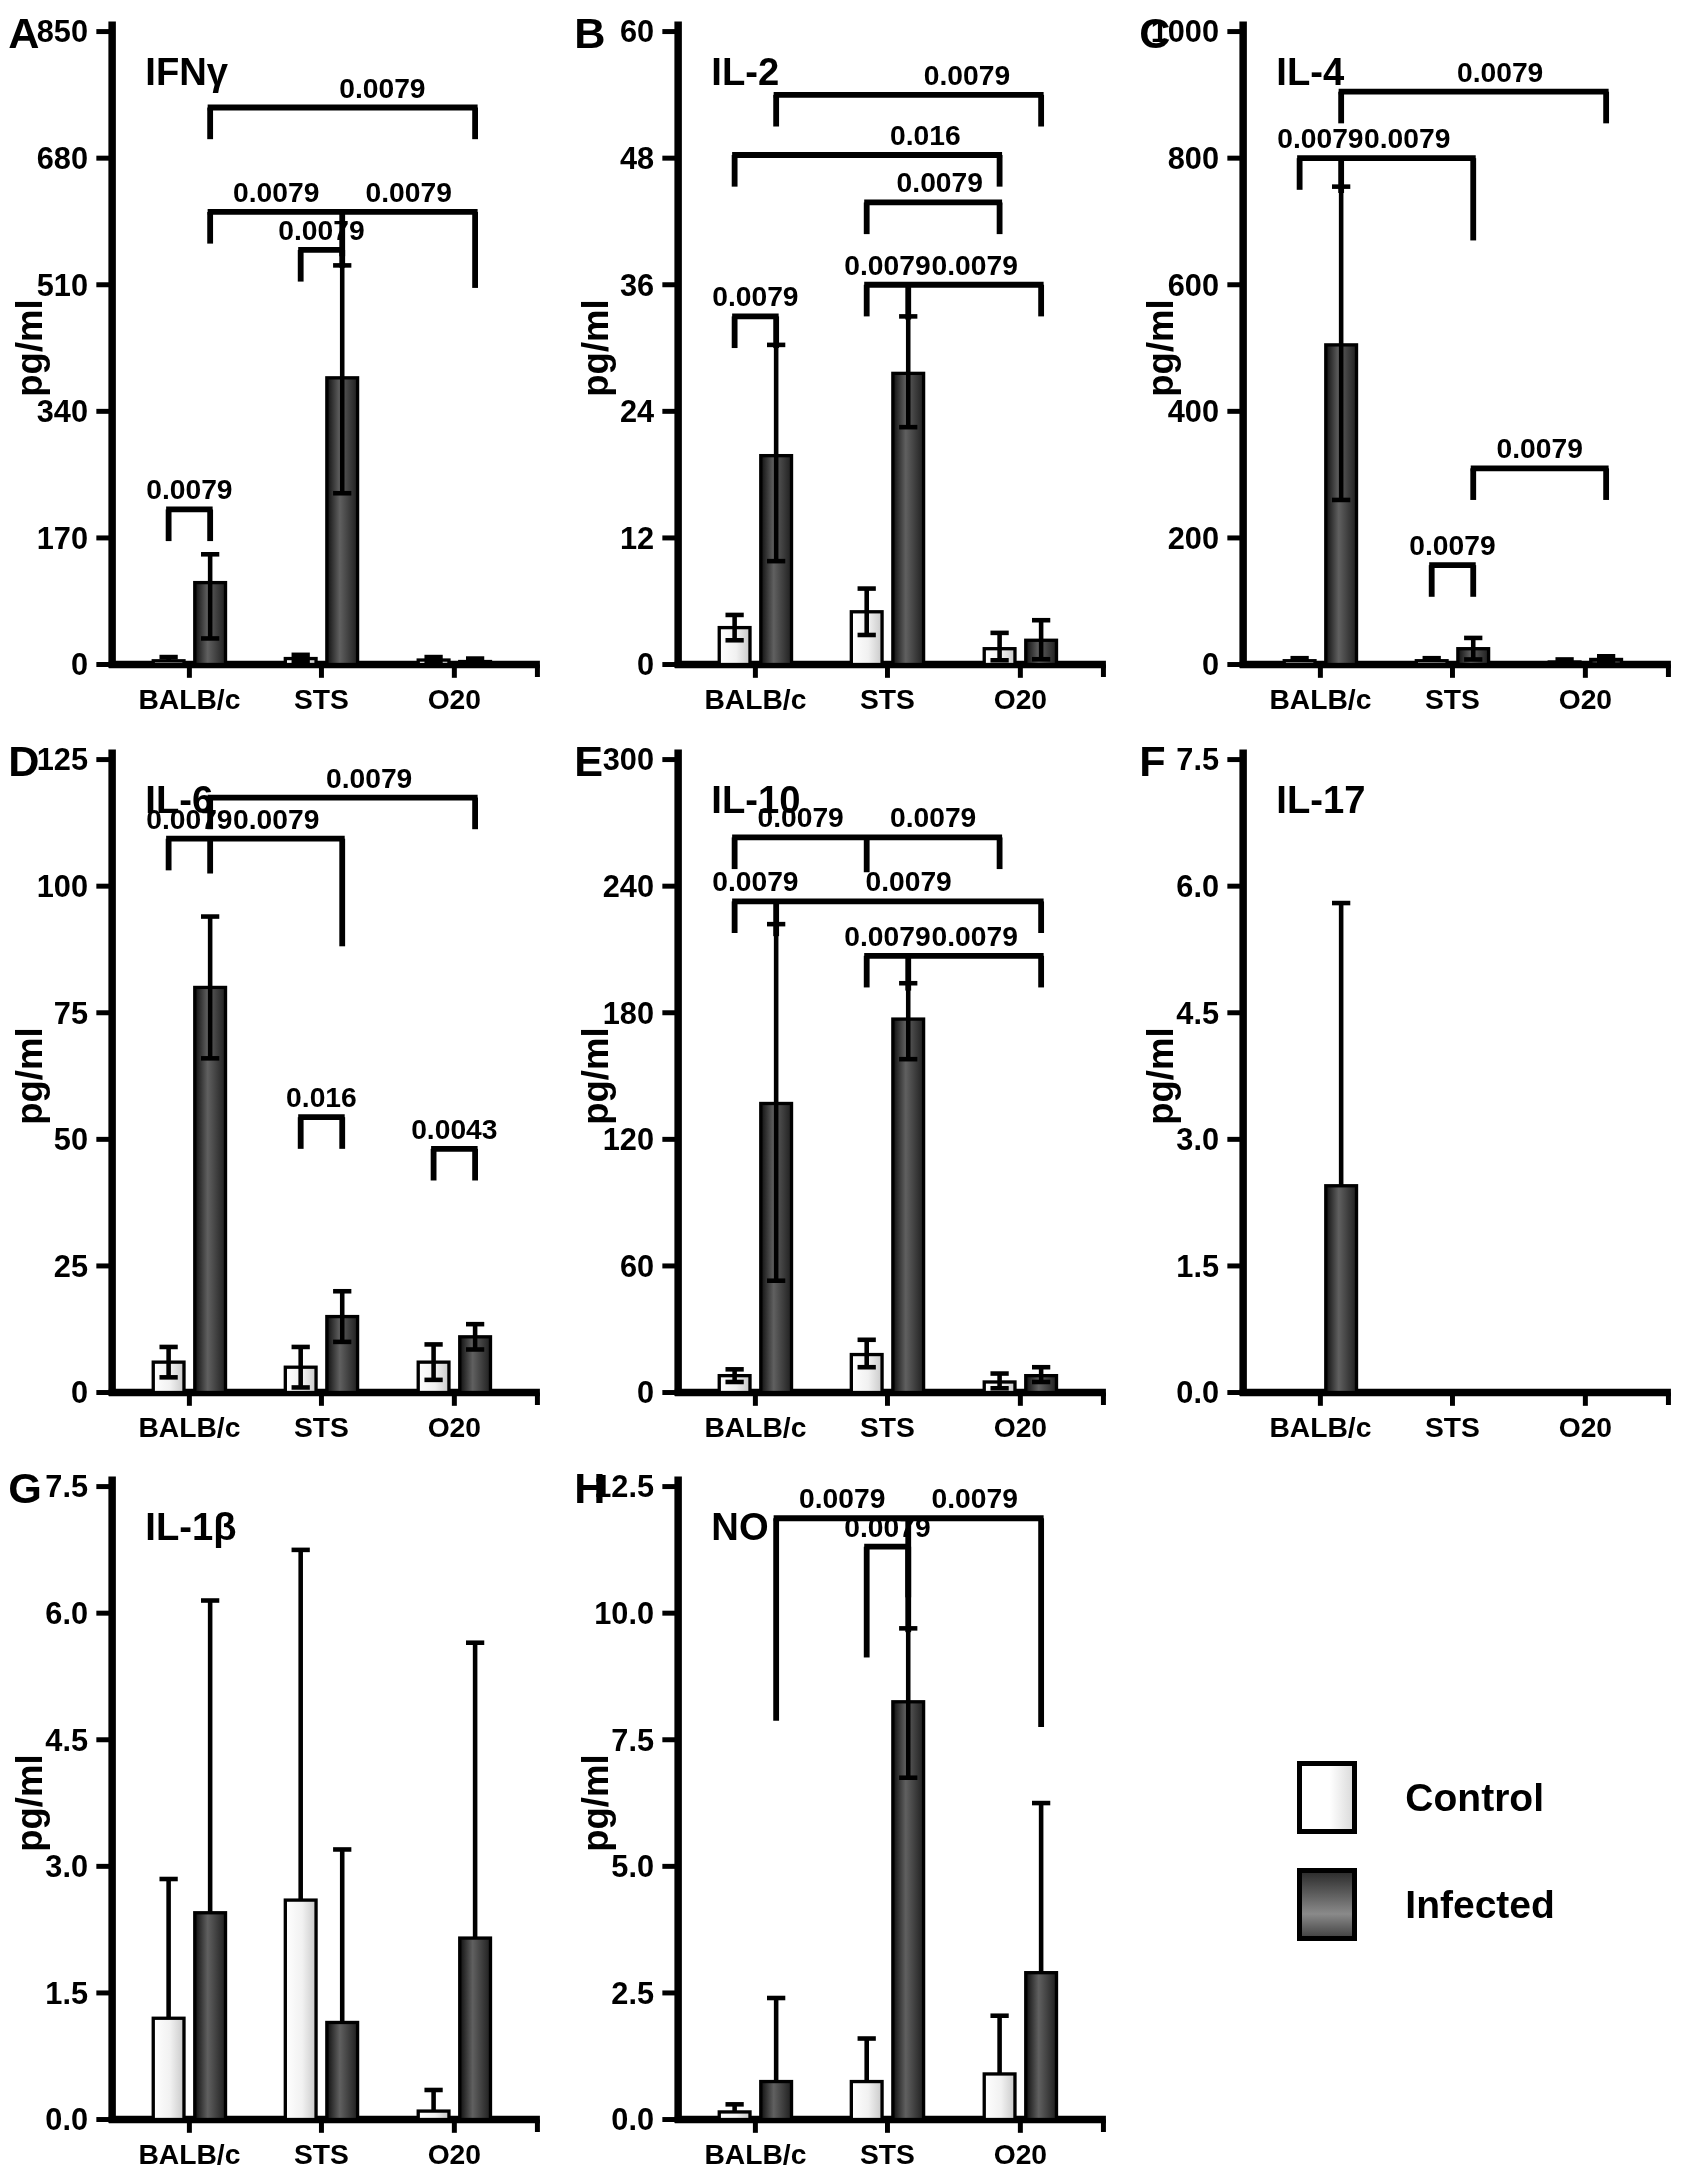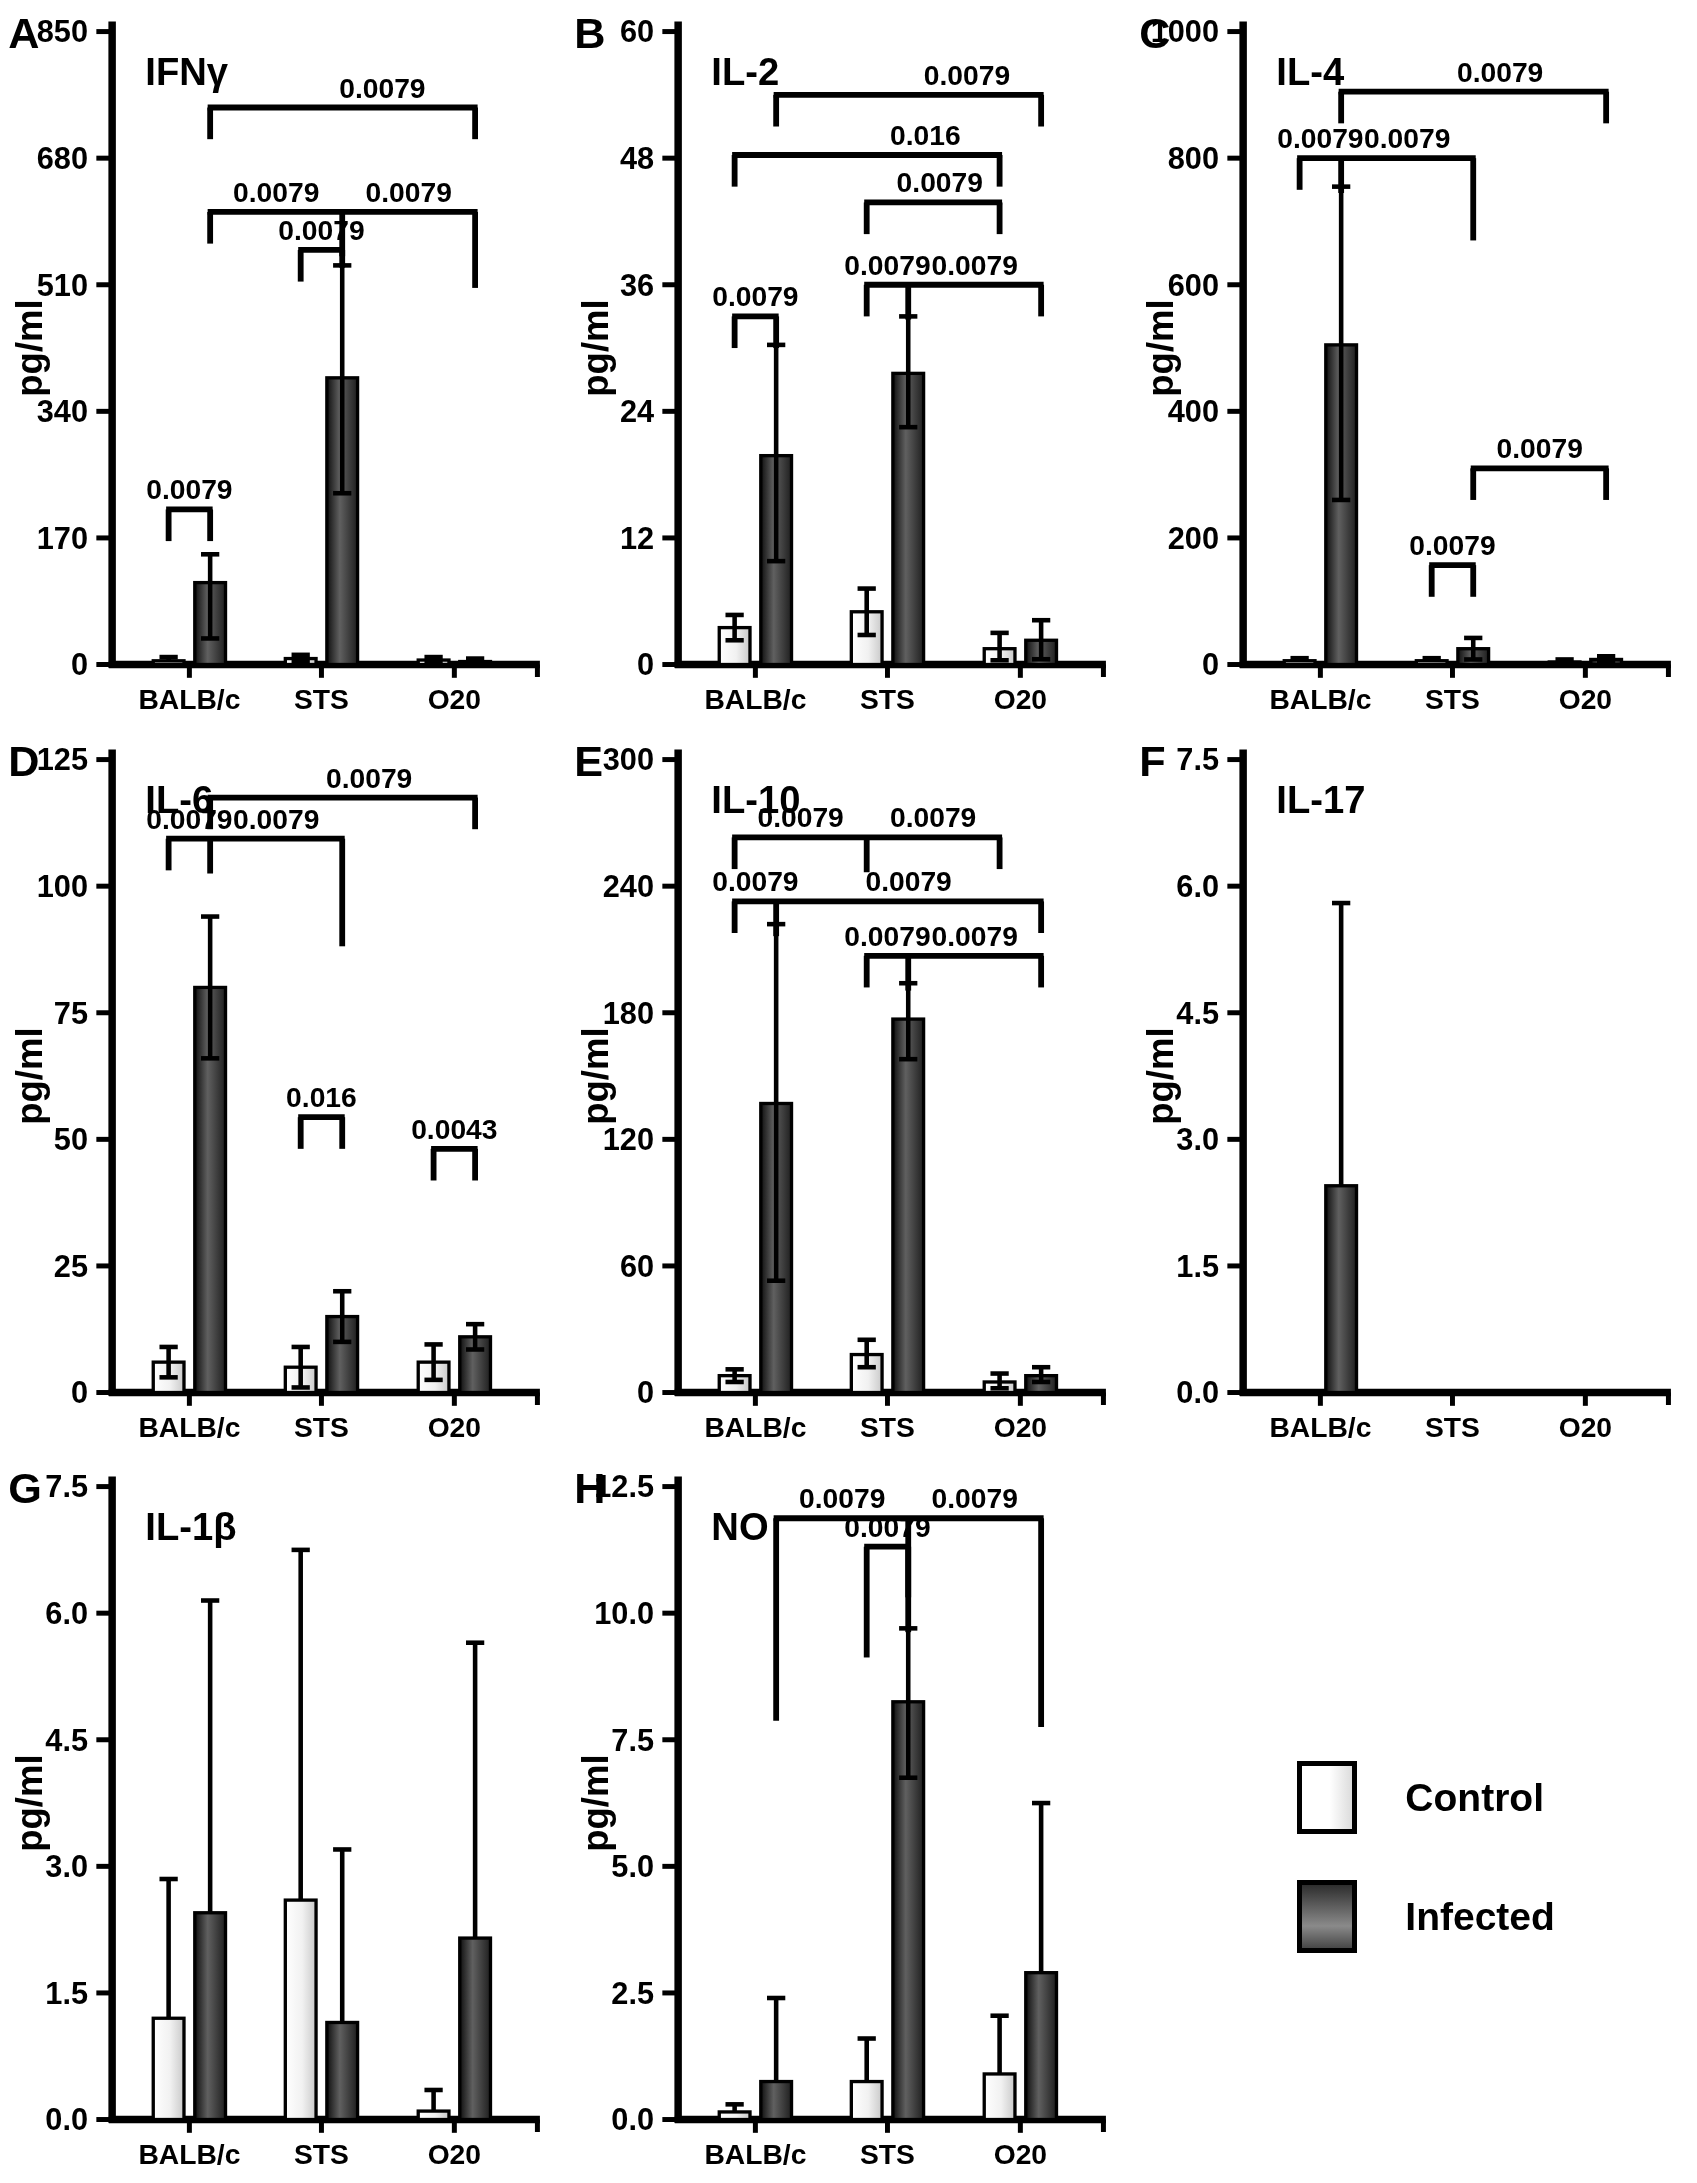--- a/index.html
+++ b/index.html
@@ -7,21 +7,21 @@
           font-family:"Liberation Sans",sans-serif;}
   .grid{position:absolute;inset:0;display:grid;
         grid-template-columns:repeat(3,1fr);grid-template-rows:repeat(3,1fr);}
   .cell{position:relative;overflow:visible;}
   .cell svg{display:block;width:100%;height:100%;}
   svg text{font-family:"Liberation Sans",sans-serif;font-weight:bold;fill:#000;}
   
   .legend-cell{position:relative;}
   .legend-item{position:absolute;left:166px;display:flex;align-items:center;gap:48px;}
   .legend-item.first{top:306px;}
-  .legend-item.second{top:425px;}
+  .legend-item.second{top:413px;}
   .swatch{width:60px;height:73px;border:5px solid #000;box-sizing:border-box;}
   .swatch.control{background:linear-gradient(to right,#ffffff 55%,#dcdcdc 100%);}
   .swatch.infected{background:linear-gradient(to bottom,#2e2e2e 0%,#8a8a8a 65%,#474747 100%);}
   .legend-label{font-size:39px;font-weight:bold;color:#000;}
 </style>
 </head>
 <body>
 
 <div class="figure">
   <div class="grid">

